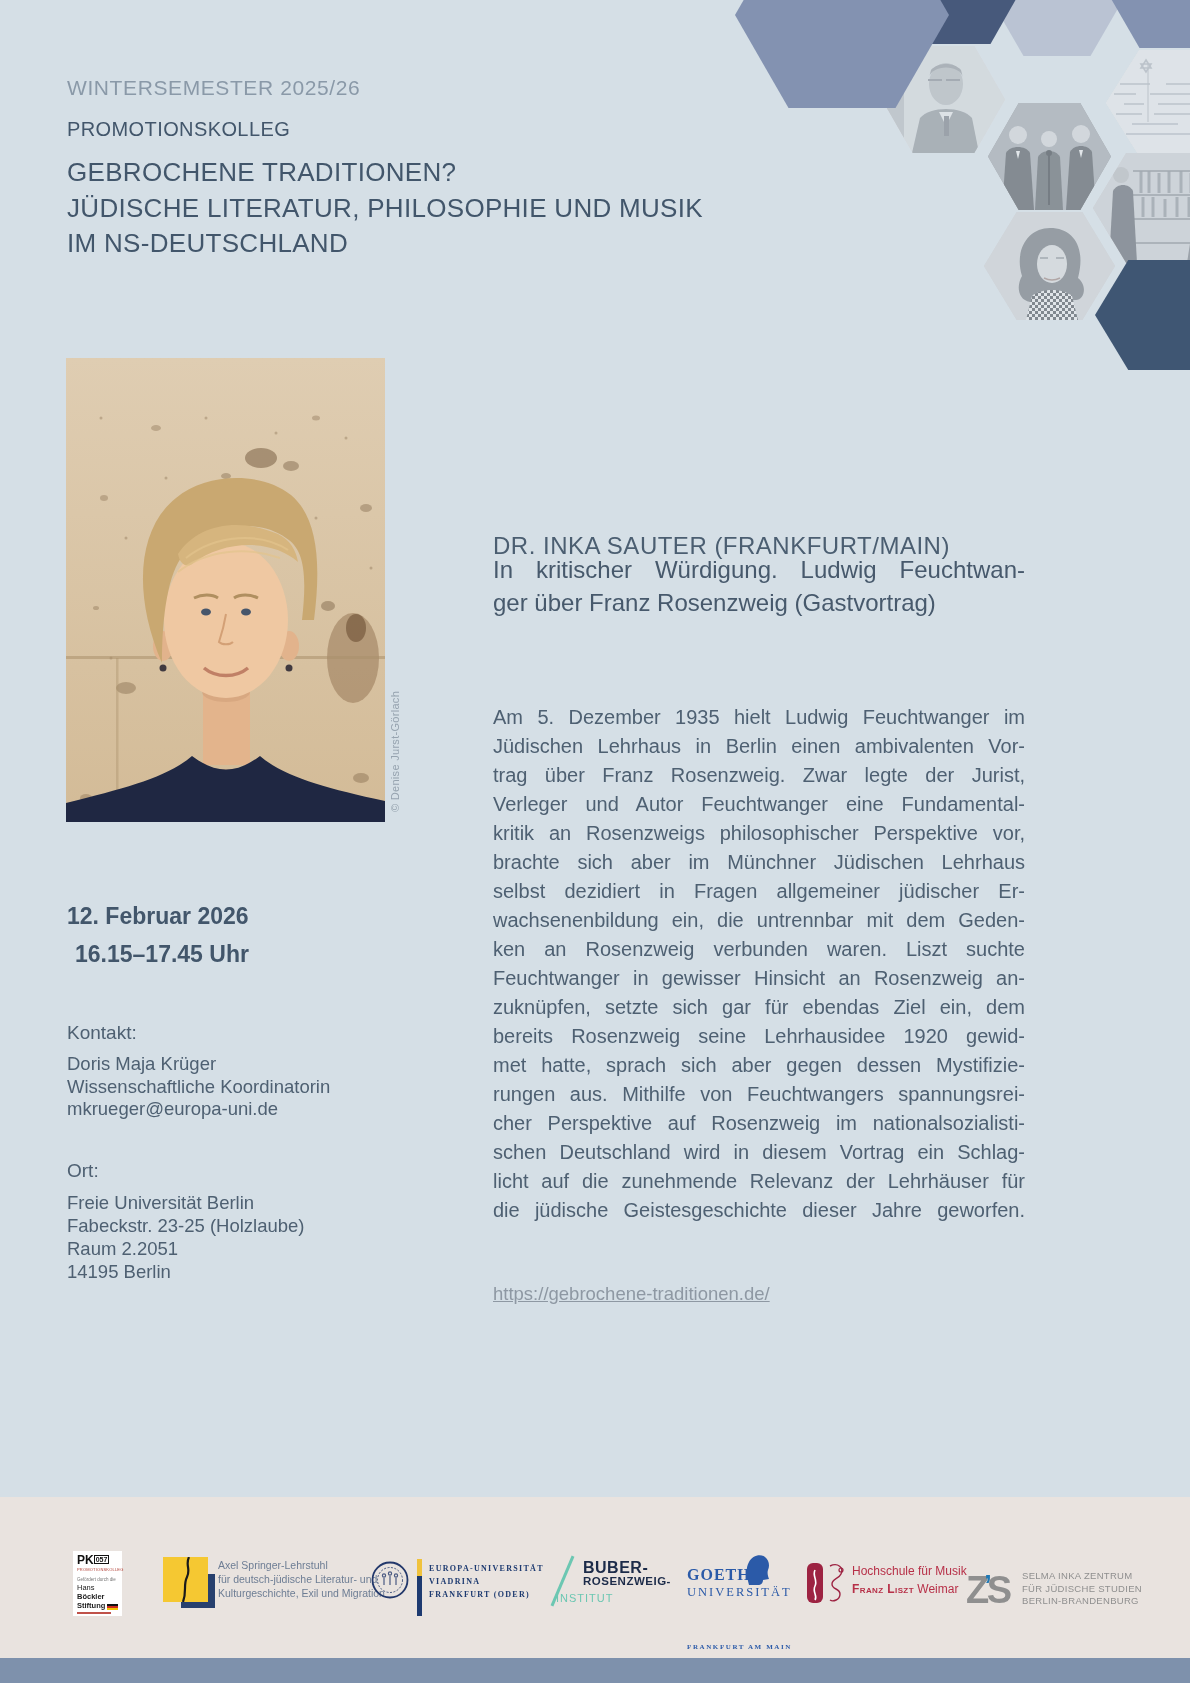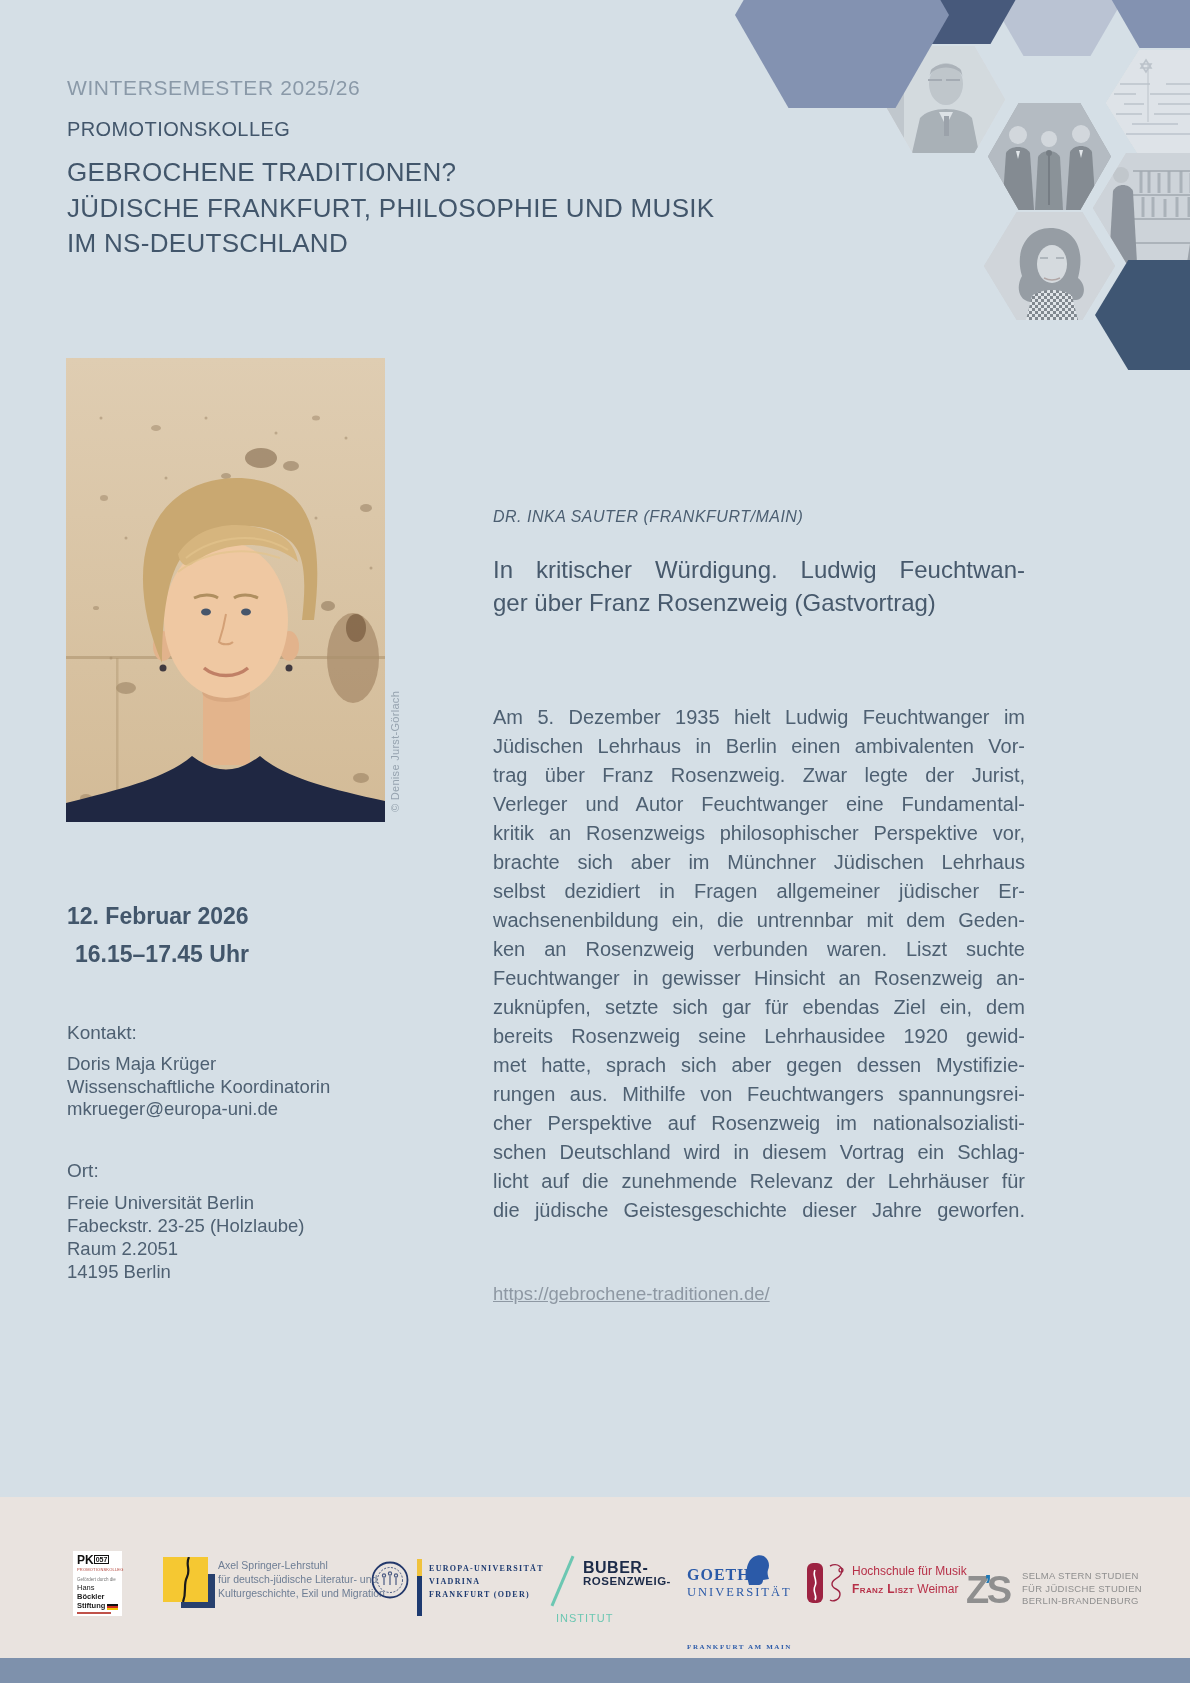--- a/index.html
+++ b/index.html
@@ -16,21 +16,21 @@
   .hex{position:absolute;clip-path:polygon(25% 0,75% 0,100% 50%,75% 100%,25% 100%,0 50%);}
   .hex svg{display:block;width:100%;height:100%;}
 
   
   .portrait{left:66px;top:358px;width:319px;height:464px;}
   .portrait svg{display:block;width:100%;height:100%;}
   .credit{left:389px;top:812px;width:200px;font-size:11px;color:#96A3AF;
           transform:rotate(-90deg);transform-origin:0 0;letter-spacing:.3px;}
 
   
-  .speaker{left:493px;top:508px;font-size:16px;letter-spacing:.5px;color:#4B5E71;font-style:italic;}
+  .speaker{left:493px;top:532px;font-size:24px;letter-spacing:.5px;color:#4B5E71;}
   .lecture-title{left:493px;top:553px;width:532px;font-size:24px;line-height:33px;color:#47596C;}
   .lecture-title>div{text-align:justify;text-align-last:justify;}
   .lecture-title>div:last-child{text-align-last:left;}
   .abstract{left:493px;top:703px;width:532px;font-size:20px;line-height:29px;color:#4E6072;}
   .abstract>div{text-align:justify;text-align-last:justify;}
   .url{left:493px;top:1283px;font-size:18.5px;color:#8E98A3;}
 
   
   .date{left:67px;top:903px;font-size:23px;font-weight:bold;color:#42566B;}
   .time{left:67px;top:941px;font-size:23px;font-weight:bold;color:#42566B;margin-left:8px;}
@@ -64,21 +64,21 @@
   
   .via-bar{left:417px;top:1559px;width:5px;height:57px;background:linear-gradient(#F0C23C 0 17px,#1D3A70 17px);}
   .via-text{left:429px;top:1562px;font-family:"Liberation Serif",serif;font-size:8px;line-height:13px;
             letter-spacing:1.3px;color:#1D3A70;font-weight:600;}
   .via-seal{left:371px;top:1561px;width:38px;height:38px;}
 
   
   .bub-slash{left:561px;top:1554px;width:3px;height:54px;background:#6CC7B2;transform:rotate(23deg);}
   .bub-l1{left:583px;top:1559px;font-size:16px;font-weight:900;letter-spacing:.5px;color:#1C2B49;}
   .bub-l2{left:583px;top:1575px;font-size:11.5px;font-weight:900;letter-spacing:.5px;color:#1C2B49;}
-  .bub-l3{left:556px;top:1592px;font-size:11px;letter-spacing:1px;color:#6CC7B2;margin-top:20px;}
+  .bub-l3{left:556px;top:1592px;font-size:11px;letter-spacing:1px;color:#6CC7B2;}
 
   
   .goe{font-family:"Liberation Serif",serif;color:#2B5AA8;}
   .goe-name{left:687px;top:1566px;font-size:16px;font-weight:bold;letter-spacing:1px;}
   .goe-uni{left:687px;top:1585px;font-size:12.5px;letter-spacing:2px;}
   .goe-city{left:687px;top:1602px;font-size:7px;font-weight:bold;letter-spacing:1.6px;margin-top:41px;}
   .goe-head{left:743px;top:1553px;width:28px;height:34px;}
 
   
   .hfm-emblem{left:806px;top:1562px;width:42px;height:42px;}
@@ -193,21 +193,21 @@
       </svg>
     </div>
 
     <div class="hex" style="left:1095px;top:260px;width:133px;height:110px;background:#3F5673;"></div>
   </div>
 
   <div class="abs semester">WINTERSEMESTER 2025/26</div>
   <div class="abs program">PROMOTIONSKOLLEG</div>
   <div class="abs poster-title">
       <div>GEBROCHENE TRADITIONEN?</div>
-      <div>JÜDISCHE FRANKFURT, PHILOSOPHIE UND MUSIK</div>
+      <div>JÜDISCHE LITERATUR, PHILOSOPHIE UND MUSIK</div>
       <div>IM NS-DEUTSCHLAND</div>
     </div>
 
   <div class="abs portrait">
     <svg viewBox="0 0 319 464">
       <defs>
         <linearGradient id="stoneG" x1="0" y1="0" x2="0" y2="1">
           <stop offset="0" stop-color="#DFCDB2"></stop>
           <stop offset="1" stop-color="#D3BB97"></stop>
         </linearGradient>
@@ -384,19 +384,19 @@
   </div>
   <div class="abs hfm-l1">Hochschule für Musik</div>
   <div class="abs hfm-l2">
     <span class="hfm-caps">Franz Liszt</span><span> Weimar</span>
   </div>
 
   <div class="abs zjs-mark">
     <span>Z</span><span class="zjs-ap">’</span><span>S</span>
   </div>
   <div class="abs zjs-text">
-      <div>SELMA STERN STUDIEN</div>
+      <div>SELMA INKA ZENTRUM</div>
       <div>FÜR JÜDISCHE STUDIEN</div>
       <div>BERLIN-BRANDENBURG</div>
     </div>
 
   <div class="abs bottom-bar"></div>
 </div>
 
 </body></html>

